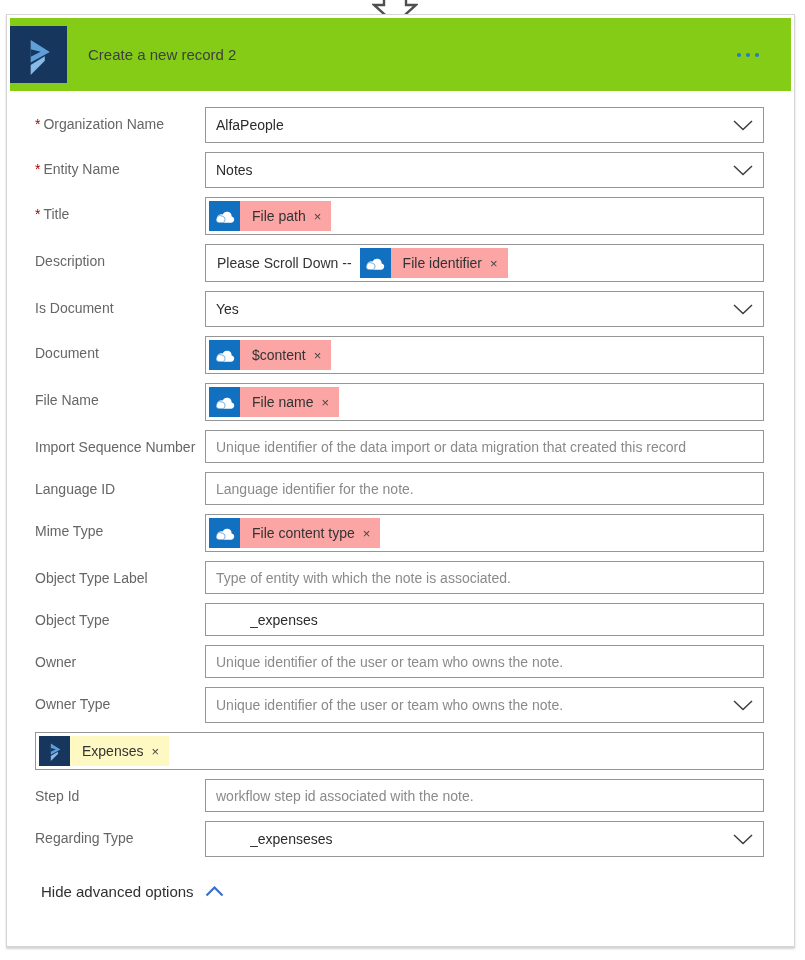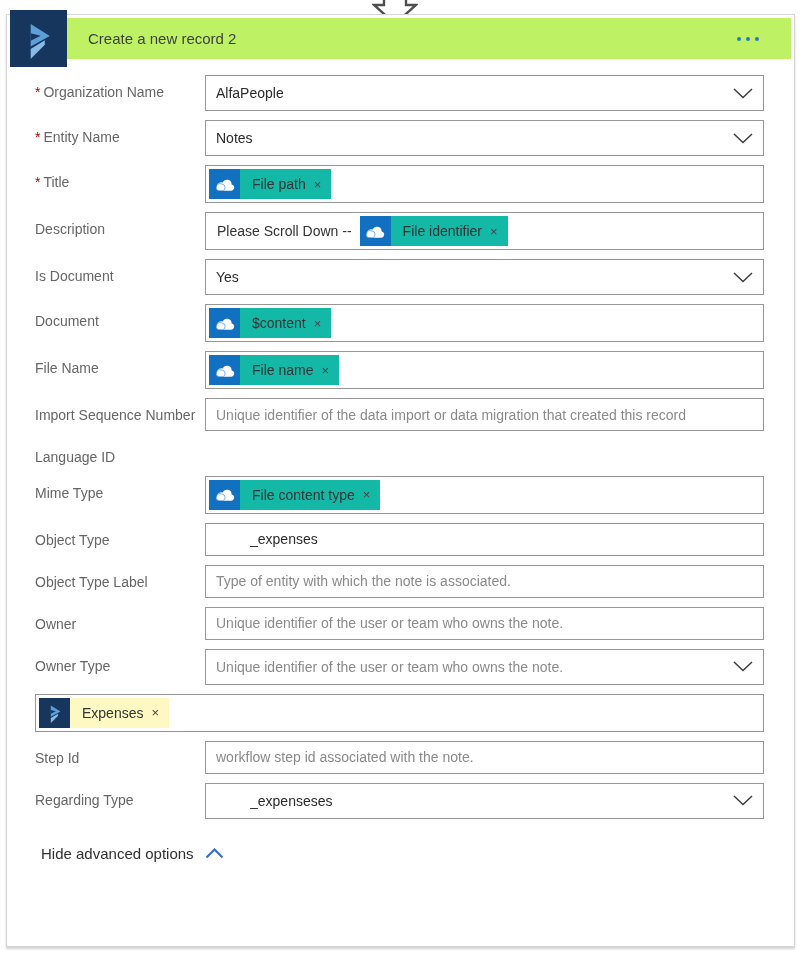--- a/index.html
+++ b/index.html
@@ -5,21 +5,21 @@
   html,body{margin:0;padding:0;}
   body{
     width:805px;height:960px;background:#fff;position:relative;overflow:hidden;
     font-family:"Liberation Sans", sans-serif;
   }
   .connector-arrow{position:absolute;left:372px;top:0;}
   .card{
     position:absolute;left:6px;top:14px;width:789px;height:933px;box-sizing:border-box;
     background:#fff;border:1px solid #d6d6d6;box-shadow:0 2px 2px rgba(0,0,0,.18);
   }
-  .card-header{margin:3px;height:41px;background:#bef264;display:flex;align-items:center;}
+  .card-header{margin:3px;height:73px;background:#84cc16;display:flex;align-items:center;}
   .header-icon{width:57px;height:57px;background:#17365d;flex:0 0 auto;display:flex;align-items:center;justify-content:center;}
   .header-title{margin-left:21px;font-size:15px;color:#3f3f3f;}
   .header-menu{margin-left:auto;margin-right:30px;display:flex;gap:5px;cursor:pointer;padding:6px 2px;}
   .header-menu i{width:4px;height:4px;border-radius:50%;background:#2a7ac0;}
   .card-body{padding:13px 30px 0 28px;}
   .row{display:flex;margin-bottom:9px;}
   .row-label{width:170px;flex:0 0 auto;font-size:14px;color:#666;padding-top:8px;line-height:1.35;padding-right:8px;box-sizing:border-box;}
   .req{color:#a80000;margin-right:3px;}
   .control{
     flex:1;border:1px solid #969696;background:#fff;box-sizing:border-box;
@@ -29,21 +29,21 @@
   .control.h-dd{min-height:36px;}
   .control.h-tok{min-height:38px;padding-left:3px;}
   .field-input{
     border:none;outline:none;flex:1;min-width:0;font-size:14px;color:#2b2b2b;
     font-family:"Liberation Sans", sans-serif;background:transparent;padding:0;
   }
   .field-input::placeholder{color:#8a8a8a;opacity:1;}
   .field-input.indent{padding-left:34px;}
   .chevron{margin-left:8px;display:flex;align-items:center;cursor:pointer;flex:0 0 auto;}
   .prefix-text{font-size:14px;color:#333;margin:0 8px;white-space:nowrap;}
-  .token{display:inline-flex;align-items:stretch;height:30px;background:#14b8a6;margin-right:6px;cursor:pointer;}
+  .token{display:inline-flex;align-items:stretch;height:30px;background:#fca5a5;margin-right:6px;cursor:pointer;}
   .token.dyn{background:#fef9c3;}
   .t-icon{width:31px;display:flex;align-items:center;justify-content:center;flex:0 0 auto;}
   .t-icon.onedrive{background:#1270c0;}
   .t-icon.dynamics{background:#17365d;}
   .t-label{padding:0 5px 0 12px;font-size:14px;color:#333;display:flex;align-items:center;white-space:nowrap;}
   .t-close{padding:0 10px 0 3px;font-size:13px;color:#444;display:flex;align-items:center;cursor:pointer;}
   .footer-link{display:inline-flex;align-items:center;gap:11px;margin:17px 0 0 6px;font-size:15px;color:#303030;cursor:pointer;}
 </style>
 </head>
 <body>
@@ -165,46 +165,49 @@
           </div>
         </div>
         <div class="row">
           <div class="row-label"><span>Import Sequence Number</span></div>
           <div class="control h-txt">
             <input type="text" class="field-input" placeholder="Unique identifier of the data import or data migration that created this record" style="">
           </div>
         </div>
         <div class="row">
           <div class="row-label"><span>Language ID</span></div>
+          <div class="control h-txt">
+            <input type="text" class="field-input" placeholder="Language identifier for the note." style="">
+          </div>
         </div>
         <div class="row">
           <div class="row-label"><span>Mime Type</span></div>
           <div class="control h-tok">
             <span class="token">
               <span class="t-icon onedrive">
                 <svg width="22" height="17" viewBox="0 0 32 24">
                   <path fill="#fff" d="M8.5 21h16.2a4.6 4.6 0 0 0 1-9.1A7 7 0 0 0 12.4 9 5.6 5.6 0 0 0 8.5 21z"></path>
                   <path fill="#fff" d="M6 21h7a5 5 0 0 0-1.2-9.6A4.6 4.6 0 0 0 6 21z" stroke="#1270c0" stroke-width="0.8"></path>
                 </svg>
               </span>
               <span class="t-label">File content type</span>
               <span class="t-close">×</span>
             </span>
           </div>
         </div>
         <div class="row">
+          <div class="row-label"><span>Object Type Label</span></div>
+          <div class="control h-txt">
+            <input type="text" class="field-input" placeholder="Type of entity with which the note is associated." style="">
+          </div>
+        </div>
+        <div class="row">
           <div class="row-label"><span>Object Type</span></div>
           <div class="control h-txt">
             <input type="text" class="field-input indent" value="_expenses" style="">
-          </div>
-        </div>
-        <div class="row">
-          <div class="row-label"><span>Object Type Label</span></div>
-          <div class="control h-txt">
-            <input type="text" class="field-input" placeholder="Type of entity with which the note is associated." style="">
           </div>
         </div>
         <div class="row">
           <div class="row-label"><span>Owner</span></div>
           <div class="control h-txt">
             <input type="text" class="field-input" placeholder="Unique identifier of the user or team who owns the note." style="">
           </div>
         </div>
         <div class="row">
           <div class="row-label"><span>Owner Type</span></div>

